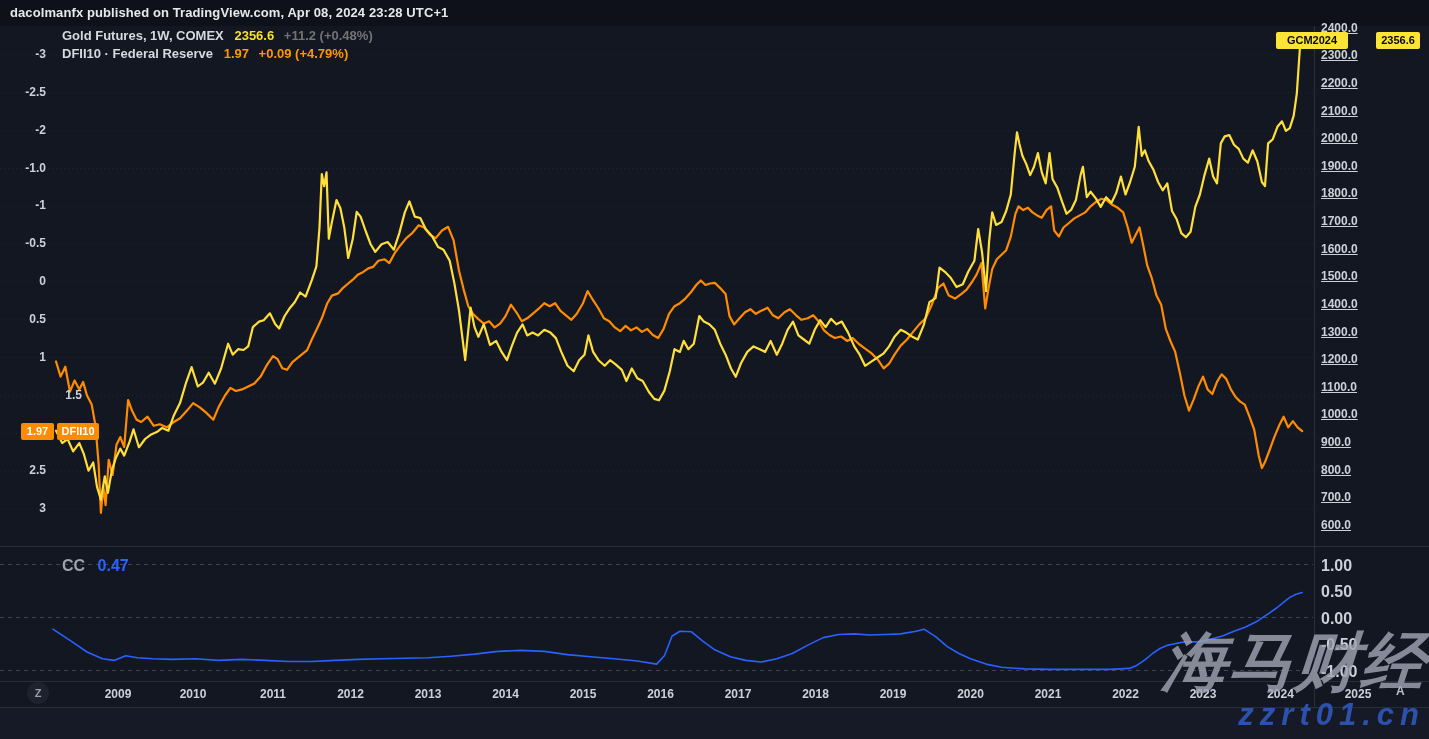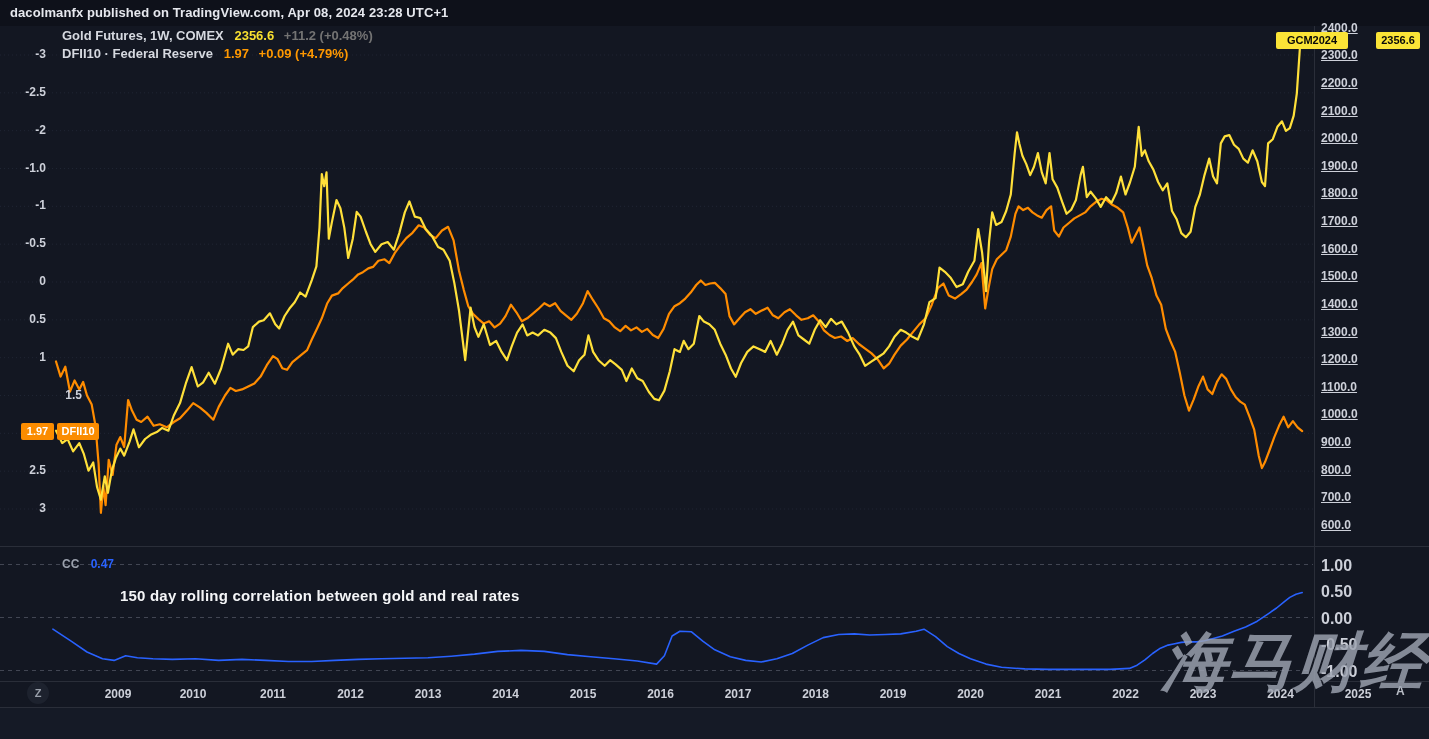--- a/index.html
+++ b/index.html
@@ -18,21 +18,21 @@
   
   .ltick{position:absolute;left:0;width:46px;text-align:right;font-size:12px;font-weight:700;color:#cdd0d9;}
   .rtick{position:absolute;left:1321px;font-size:12px;font-weight:700;color:#cdd0d9;white-space:nowrap;text-decoration:underline;}
   .cctick{position:absolute;left:1321px;font-size:16px;font-weight:700;color:#cdd0d9;white-space:nowrap;}
   .ytick{position:absolute;top:687px;transform:translateX(-50%);font-size:12px;font-weight:700;color:#cdd0d9;}
   
   .pricebox{position:absolute;height:17px;line-height:17px;font-size:11px;font-weight:700;text-align:center;border-radius:2px;}
   .gold-box{background:#fbe437;color:#090909;}
   .orange-box{background:#fb8c00;color:#fff;}
   
-  #cc-legend{position:absolute;left:62px;top:557px;font-size:12px;font-weight:700;}
+  #cc-legend{position:absolute;left:62px;top:557px;font-size:16px;font-weight:700;}
   #cc-legend .cc{color:#9ba1ad;}
   #cc-legend .ccv{color:#2962ff;margin-left:8px;}
   #annotation{position:absolute;left:120px;top:587px;font-size:15px;font-weight:800;color:#f4f5f7;letter-spacing:.2px;}
   
   #tz-btn{position:absolute;left:27px;top:682px;width:22px;height:22px;border-radius:50%;background:#1d222e;
           color:#9aa0ab;font-size:11px;font-weight:700;text-align:center;line-height:22px;}
   #auto-btn{position:absolute;left:1396px;top:684px;font-size:12px;font-weight:700;color:#b9bdc6;}
   
   #bottombar{position:absolute;left:0;top:708px;width:1429px;height:31px;background:#151a26;}
   
@@ -153,25 +153,25 @@
 
   <div class="pricebox orange-box" id="dfii-value-box" style="left: 21px; top: 422.565px; width: 33px;">1.97</div>
   <div class="pricebox orange-box" id="dfii-ticker-box" style="left: 57px; top: 422.565px; width: 42px;">DFII10</div>
   <div class="pricebox gold-box" id="gold-ticker-box" style="left: 1276px; top: 32.1906px; width: 72px;">GCM2024</div>
   <div class="pricebox gold-box" id="gold-value-box" style="left: 1376px; top: 32.1906px; width: 44px;">2356.6</div>
 
   <div id="cc-legend">
     <span class="cc">CC</span>
     <span class="ccv">0.47</span>
   </div>
-  <div id="annotation">150 day rolling correlation between gold and real rates</div>
 
   <div id="tz-btn">Z</div>
   <div id="auto-btn">A</div>
 
   <div id="wm-cjk">海马财经</div>
+  <div id="wm-url">zzrt01.cn</div>
 
   <div id="bottombar">
     
     
   </div>
 
 </div>
 
 </body></html>

